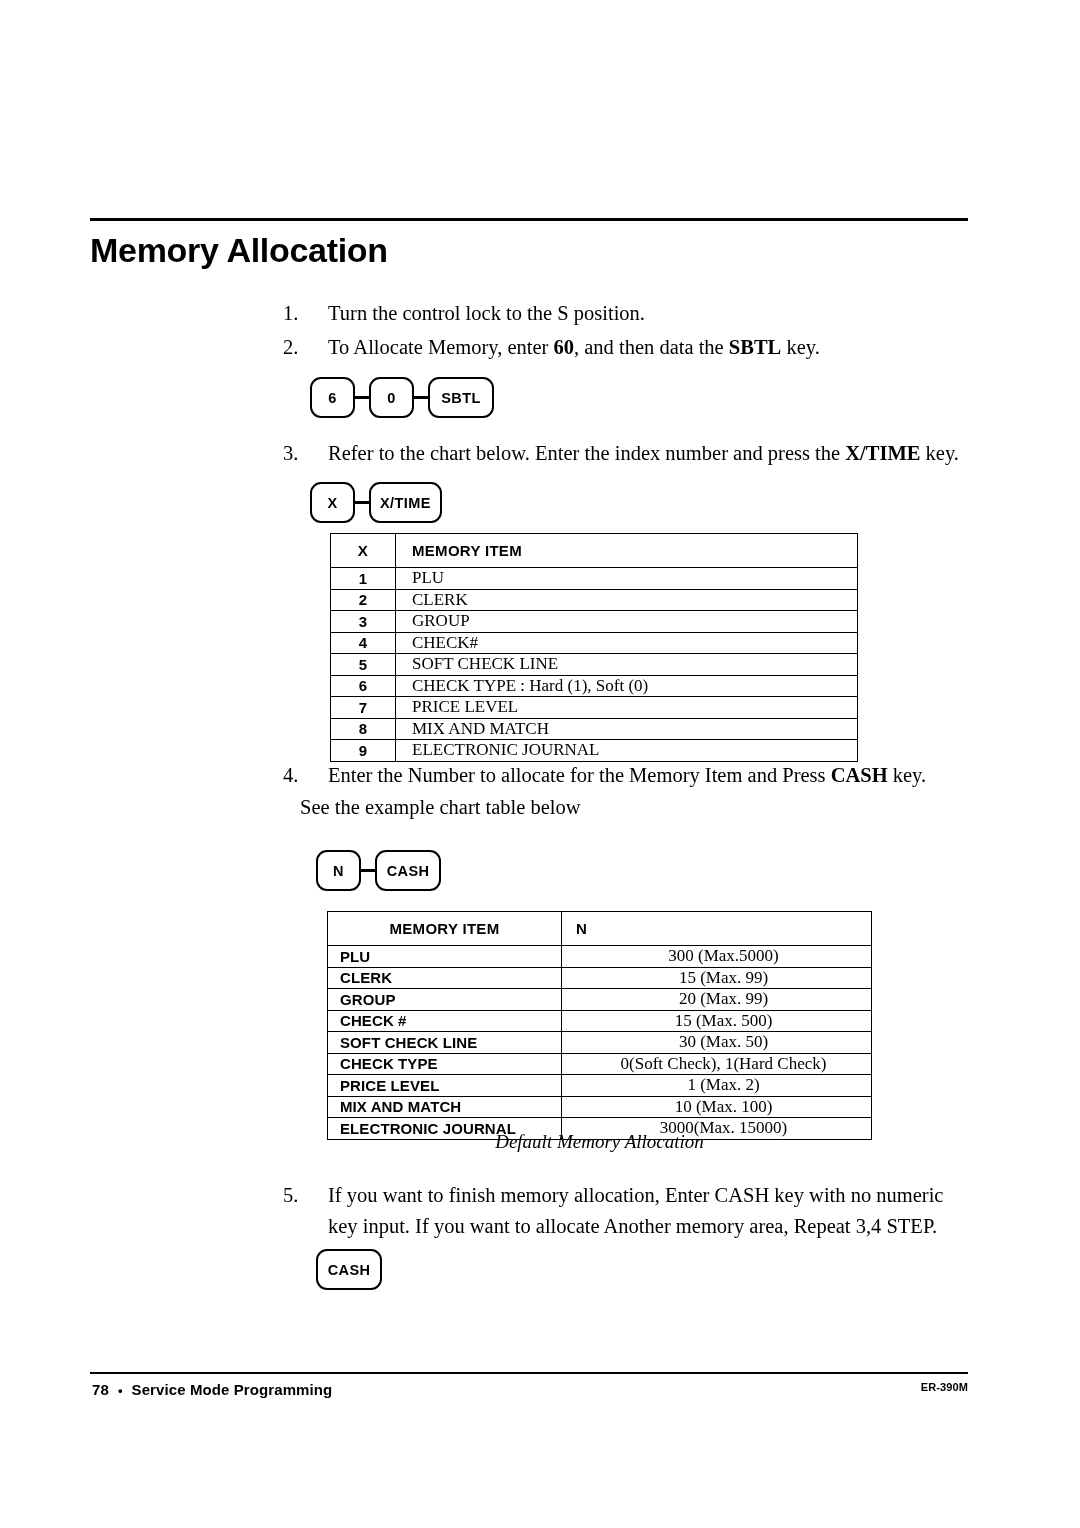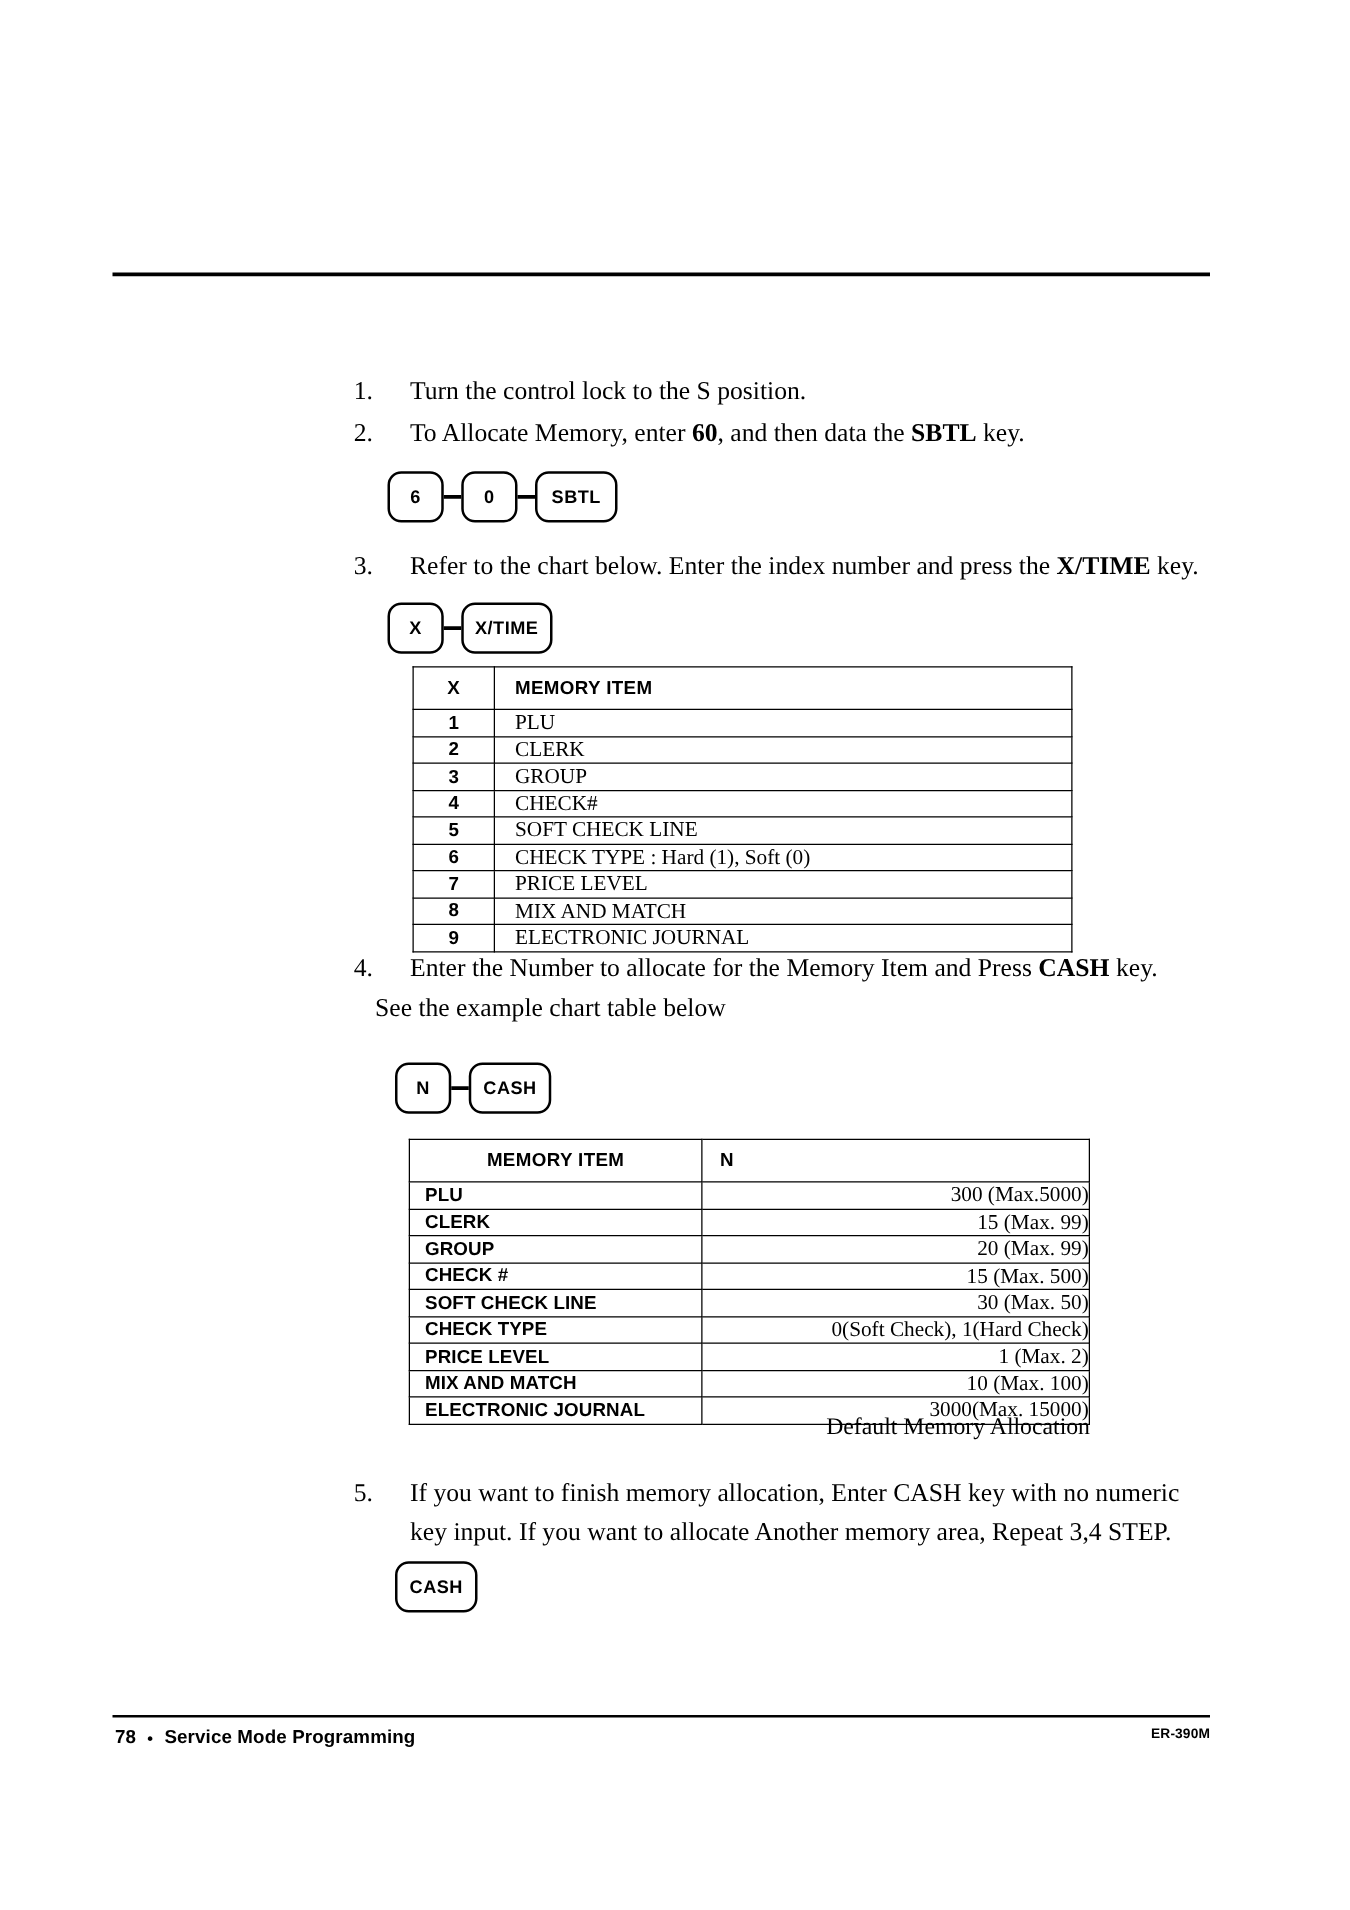--- a/index.html
+++ b/index.html
@@ -179,34 +179,35 @@
   .tbl-default td.c-item {
     width: 221px;
     text-align: left;
     padding-left: 12px;
     font-family: "Liberation Sans", sans-serif;
     font-weight: bold;
     font-size: 15px;
     letter-spacing: 0.1px;
   }
   .tbl-default td.c-n {
-    text-align: right;
+    text-align: center;
     padding-left: 14px;
     font-family: "Liberation Serif", serif;
     font-size: 17px;
   }
 
   .table-caption {
     position: absolute;
     left: 327px;
     top: 1131px;
     width: 545px;
-    text-align: right;
+    text-align: center;
     font-family: "Liberation Serif", serif;
     font-size: 19px;
+    font-style: italic;
   }
 
   
   .footer-rule {
     position: absolute;
     left: 90px;
     top: 1372px;
     width: 878px;
     height: 2px;
     background: #000;
@@ -238,20 +239,21 @@
     font-size: 11px;
     letter-spacing: 0.1px;
   }
 </style>
 </head>
 <body>
 
 <div class="page">
 
   <div class="title-rule"></div>
+  <div class="page-title">Memory Allocation</div>
 
   <div class="step step1">
     <span class="num">1.</span>
     <span class="txt">Turn the control lock to the S position.</span>
   </div>
 
   <div class="step step2">
     <span class="num">2.</span>
     <span class="txt"><span>To Allocate Memory, enter </span><b>60</b><span>, and then data the </span><b>SBTL</b><span> key.</span></span>
   </div>

